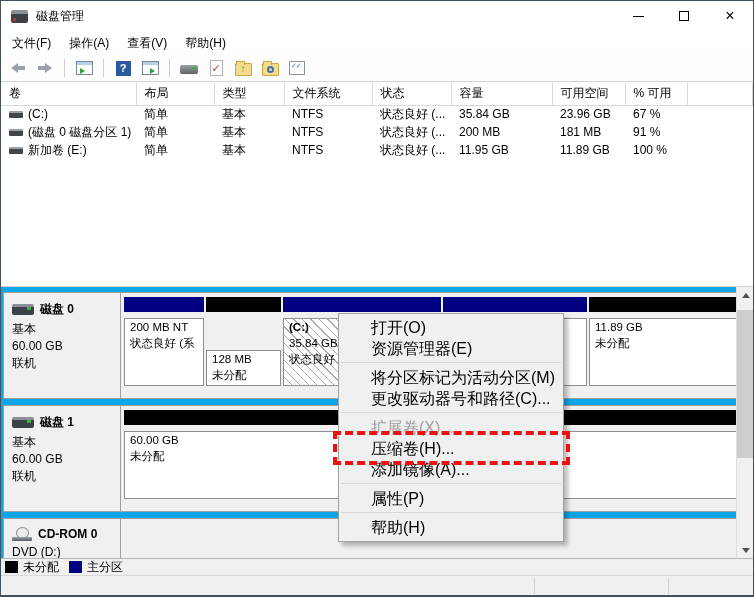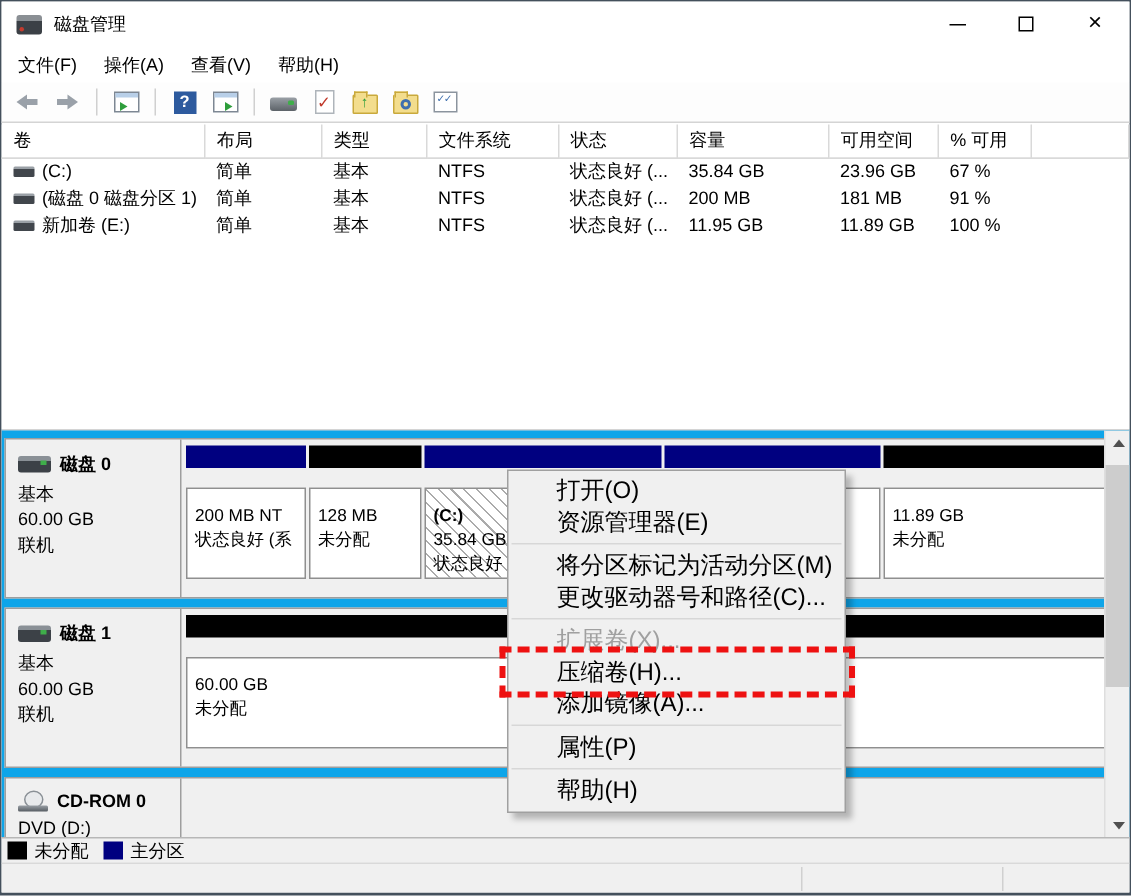--- a/index.html
+++ b/index.html
@@ -89,22 +89,22 @@
   .cd-ico::before { content:""; position:absolute; top:0; left:4px; width:11px; height:10px;
                     border:1px solid #8a9096; border-radius:50%; background:#e8eaec; }
   .cd-ico::after { content:""; position:absolute; bottom:0; left:0; width:20px; height:4px;
                    background:linear-gradient(#9aa0a6,#565c62); border-radius:1px; }
   .disk-sub { line-height:17px; }
   .parts { position:absolute; left:118px; right:0; top:4px; bottom:12px; }
   .part { position:absolute; top:0; bottom:0; display:flex; flex-direction:column; }
   .part-bar { height:15px; flex:0 0 15px; }
   .part-bar.primary { background:#000080; }
   .part-bar.unallocated { background:#000; }
-  .part-box { margin-top:13px; flex:1; background:#fff; border:1px solid #8f8f8f;
-              padding:10px 5px; overflow:hidden; }
+  .part-box { margin-top:6px; flex:1; background:#fff; border:1px solid #8f8f8f;
+              padding:0 5px; overflow:hidden; }
   .part-box.hatched { background:repeating-linear-gradient(45deg,#fff 0 5px,#ababab 5px 6px); }
   .part-line { line-height:16px; white-space:nowrap; font-size:11.5px; }
   .part-line.strong { font-weight:bold; }
 
   
   #vscroll { position:absolute; top:0; right:0; width:17px; height:272px; background:#f0f0f0;
              border-left:1px solid #dedede; }
   .sb-btn { position:absolute; left:0; width:17px; height:17px; display:flex; align-items:center;
             justify-content:center; }
   .sb-up { top:0; } .sb-down { bottom:0; }
@@ -304,21 +304,21 @@
           <div class="disk-sub">联机</div>
         </div>
         <div class="parts">
           <div class="part" style="left: 2px; width: 80px;">
             <div class="part-bar primary"></div>
             <div class="part-box">
               <div class="part-line">200 MB NT</div>
               <div class="part-line">状态良好 (系</div>
             </div>
           </div>
-          <div class="part" style="left: 84px; width: 75px;">
+          <div class="part" style="left: 84px; width: 75px; gap: 32px;">
             <div class="part-bar unallocated"></div>
             <div class="part-box">
               <div class="part-line">128 MB</div>
               <div class="part-line">未分配</div>
             </div>
           </div>
           <div class="part" style="left: 161px; width: 158px;">
             <div class="part-bar primary"></div>
             <div class="part-box hatched">
               <div class="part-line strong">(C:)</div>

